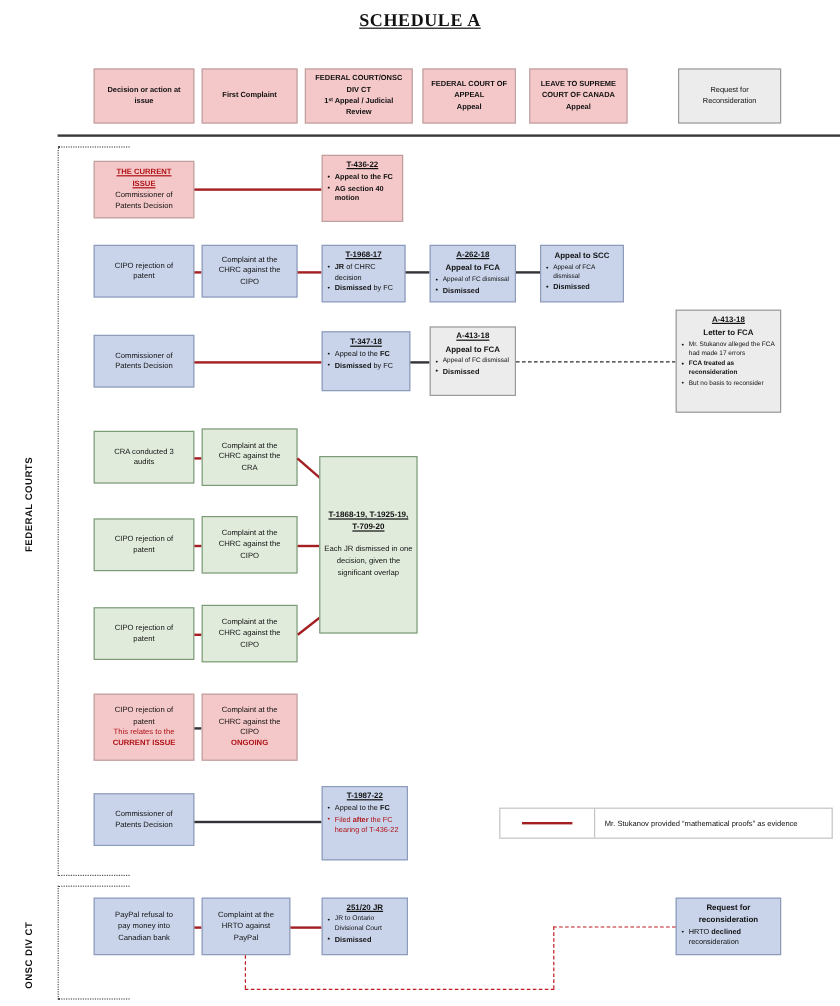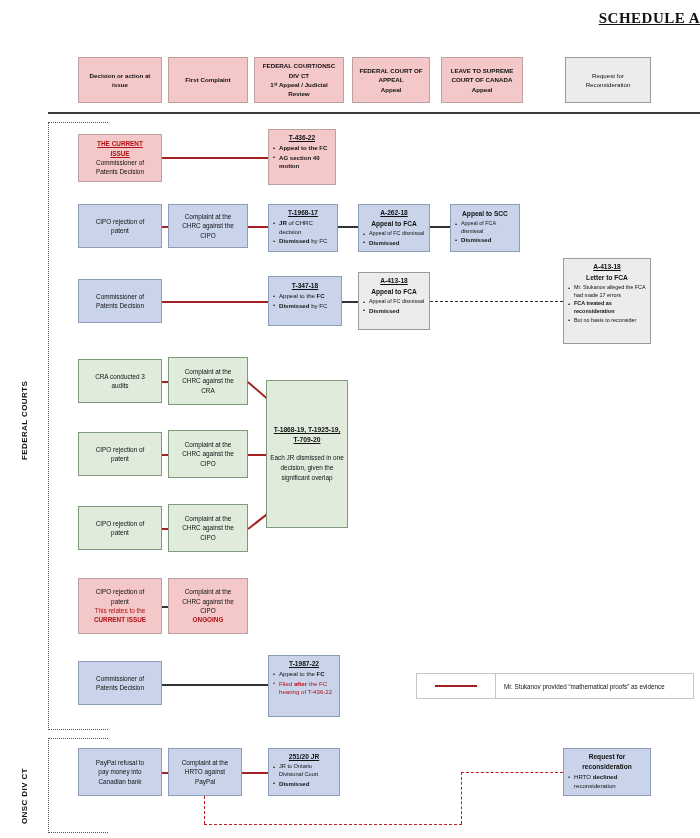--- a/index.html
+++ b/index.html
@@ -4,21 +4,21 @@
 <style>
   html,body{margin:0;padding:0;}
   body{
     width:700px;height:838px;background:#ffffff;
     font-family:"Liberation Sans", sans-serif;
     color:#111;overflow:hidden;position:relative;
   }
   #canvas{position:relative;width:700px;height:838px;}
 
   .title{
-    position:absolute;left:0;top:10px;width:700px;text-align:right;
+    position:absolute;left:0;top:10px;width:700px;text-align:center;
     font-family:"Liberation Serif", serif;font-weight:bold;font-size:15px;
     letter-spacing:.5px;text-decoration:underline;
   }
 
   .box{
     position:absolute;box-sizing:border-box;
     border:1px solid #8a8a8a;
     display:flex;flex-direction:column;justify-content:center;
     padding:2px 3px;
     font-size:6.4px;line-height:1.45;text-align:center;

